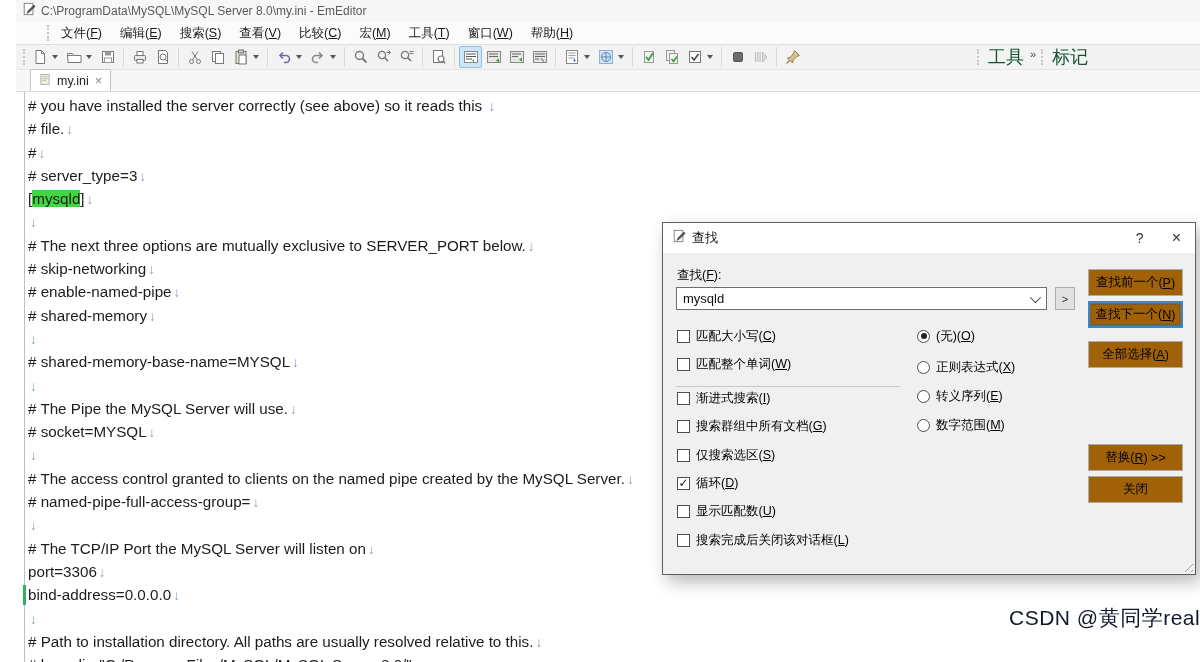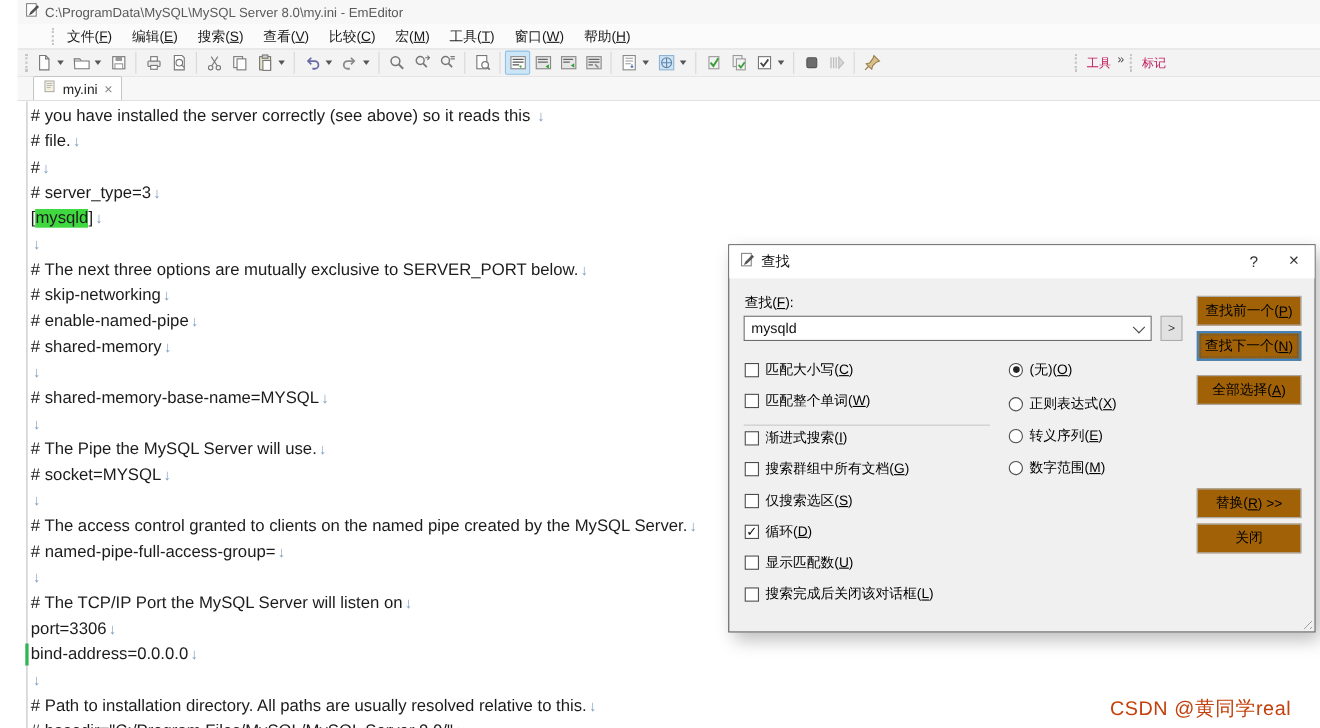--- a/index.html
+++ b/index.html
@@ -22,21 +22,21 @@
   
   .toolbar{position:absolute;left:0;top:44px;right:0;height:26px;background:#f3f3f3;
            border-top:1px solid #e0e0e0;border-bottom:1px solid #e6e6e6;
            display:flex;align-items:center;padding-left:4px;box-sizing:border-box;}
   .tbtn{width:23px;height:22px;display:flex;align-items:center;justify-content:center;border-radius:2px;position:relative;}
   .tbtn.active{background:#cde6f7;border:1px solid #8fc1e4;box-sizing:border-box;}
   .tbtn svg{display:block;}
   .dd{width:0;height:0;border-left:3.5px solid transparent;border-right:3.5px solid transparent;
       border-top:4px solid #555;margin:0 4px 0 1px;}
   .tsep{width:1px;height:20px;background:#d8d8d8;margin:0 4px;}
-  .tb-label{font-size:11px;color:#be185d;padding:0 6px;}
+  .tb-label{font-size:18px;color:#14532d;padding:0 6px;}
   .tb-chevron{font-size:11px;color:#444;margin:-6px 2px 0 0;}
 
   
   .tabbar{position:absolute;left:0;top:70px;right:0;height:22px;background:#f7f7f7;
           border-bottom:1px solid #dcdcdc;display:flex;align-items:flex-end;padding-left:14px;box-sizing:border-box;}
   .tab{height:21px;background:#fff;border:1px solid #c5c5c5;border-bottom:none;
        display:flex;align-items:center;padding:0 8px;gap:6px;border-radius:2px 2px 0 0;}
   .tab-label{font-size:12.5px;color:#222;}
   .tab-close{font-size:13px;color:#888;line-height:1;}
 
@@ -75,21 +75,21 @@
   .cb-label,.rb-label{font-size:12.5px;color:#000;}
   .rb-row{position:absolute;left:254px;display:flex;align-items:center;gap:6px;height:16px;}
   .rb-circle{width:13px;height:13px;border:1px solid #4d4d4d;border-radius:50%;background:#fff;
              box-sizing:border-box;display:flex;align-items:center;justify-content:center;}
   .rb-circle.selected::after{content:"";width:6px;height:6px;border-radius:50%;background:#222;}
   .dlg-sep{position:absolute;left:13px;top:163px;width:224px;height:1px;background:#c8c8c8;}
   .dlg-grip{position:absolute;right:2px;bottom:2px;width:12px;height:12px;
             background:repeating-linear-gradient(135deg,transparent 0 3px,#9f9f9f 3px 4px);
             clip-path:polygon(100% 0,100% 100%,0 100%);}
 
-  .watermark{position:absolute;left:993px;top:632px;font-size:18px;color:#c2410c;letter-spacing:.5px;}
+  .watermark{position:absolute;left:993px;top:604px;font-size:21px;color:#0f172a;letter-spacing:.5px;}
 </style>
 </head>
 <body>
 
 <div class="app">
 
   <div class="titlebar">
     <span>
       <svg width="14" height="14" viewBox="0 0 16 16">
           <rect x="2.5" y="1.5" width="10" height="13" fill="#fff" stroke="#777"></rect>

